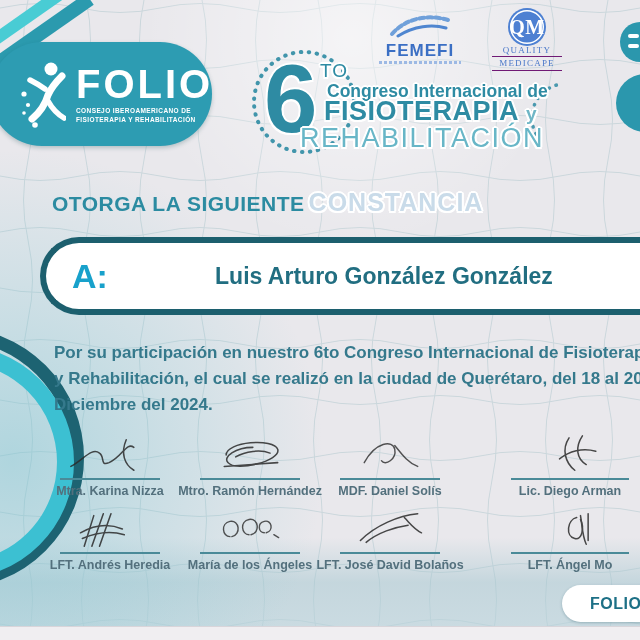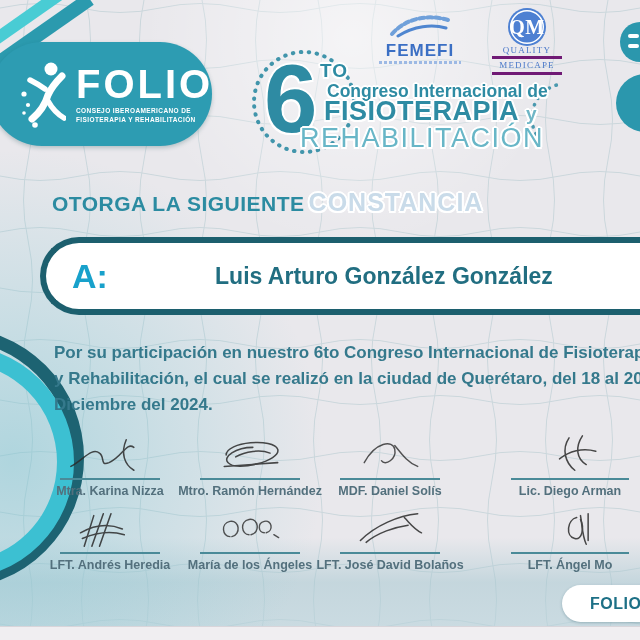--- a/index.html
+++ b/index.html
@@ -32,32 +32,32 @@
   #femefi{left:372px;top:12px;width:96px;z-index:5;text-align:center;}
   #femefi .name{font-size:17px;font-weight:800;color:#3b6fc4;letter-spacing:1px;line-height:1;}
   #femefi .fine{height:3px;margin:2px auto 0;width:82px;
       background:repeating-linear-gradient(90deg,#9db9e4 0 3px,transparent 3px 5px);}
   
   #qm{left:487px;top:10px;width:80px;z-index:5;text-align:center;font-family:"Liberation Serif",serif;}
   #qm .circle{width:34px;height:34px;border-radius:50%;background:#4d80d2;margin:0 auto;
       box-shadow:inset 0 0 0 1.5px #fff,0 0 0 2px #4d80d2;display:flex;align-items:center;justify-content:center;
       color:#fff;font-size:20px;font-weight:700;letter-spacing:.5px;}
   #qm .word{display:block;font-size:9px;color:#4b79c9;letter-spacing:1.2px;line-height:1.25;
-      border-bottom:3px solid #701a75;width:70px;margin:1px auto 0;}
+      border-bottom:1px solid #701a75;width:70px;margin:1px auto 0;}
   
   .edge-dot{border-radius:50%;background:#2b97ad;z-index:5;}
   #edge-dot-1{left:620px;top:22px;width:40px;height:40px;}
   #edge-dot-2{left:616px;top:74px;width:58px;height:58px;}
   #edge-dot-1 .bar{position:absolute;left:8px;background:#fff;border-radius:2px;width:11px;height:4px;}
   
   .ow{text-shadow:-2px 0 #fff,2px 0 #fff,0 -2px #fff,0 2px #fff,
       -1.5px -1.5px #fff,1.5px -1.5px #fff,-1.5px 1.5px #fff,1.5px 1.5px #fff;}
   #ring6{left:244px;top:44px;z-index:5;}
   #six{left:264px;top:44px;font-size:96px;font-weight:900;color:#2e8ba3;z-index:6;line-height:1.15;}
-  #sixto{left:320px;top:60px;font-size:19px;font-weight:700;color:#2e8ba3;z-index:7;letter-spacing:1px;}
+  #sixto{left:320px;top:60px;font-size:19px;font-weight:400;color:#2e8ba3;z-index:7;letter-spacing:1px;}
   #t-line1{left:327px;top:81px;font-size:17.5px;font-weight:800;color:#2e8ba3;z-index:7;white-space:nowrap;}
   #t-line2{left:324px;top:96px;font-size:27px;font-weight:900;color:#2e8ba3;z-index:7;letter-spacing:.5px;white-space:nowrap;}
   #t-line2 .conj{font-size:19px;color:#6fb6c6;font-weight:900;}
   #t-line3{left:300px;top:123px;font-size:27px;font-weight:400;color:#68b6c7;z-index:7;letter-spacing:1.5px;white-space:nowrap;}
   #arc-dots{left:528px;top:78px;z-index:6;}
   
   #statement{left:52px;top:188px;z-index:6;display:flex;align-items:baseline;white-space:nowrap;}
   #statement .intro{font-size:21px;font-weight:900;color:#2b8ba1;letter-spacing:.5px;}
   #statement .doc{font-size:25px;font-weight:900;color:#c9dbe9;margin-left:4px;letter-spacing:1px;}
   

